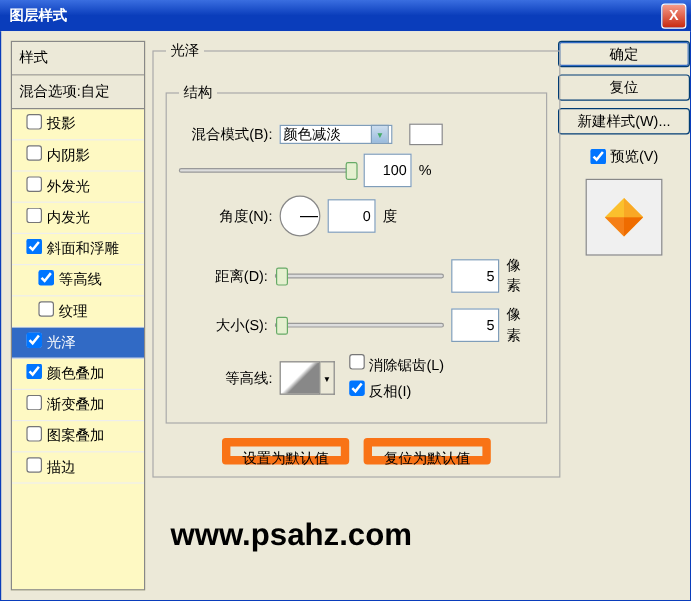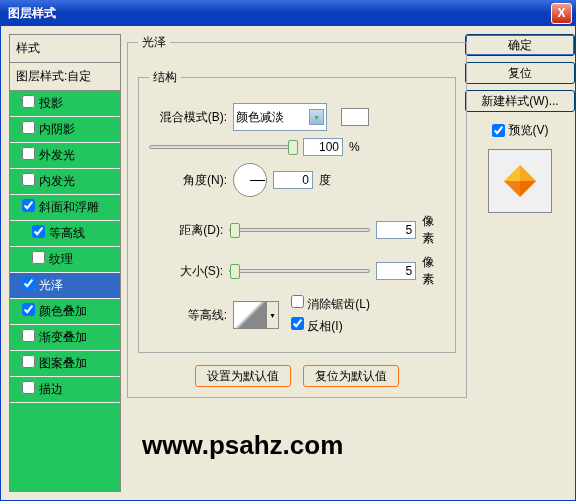--- a/index.html
+++ b/index.html
@@ -4,47 +4,47 @@
 <style>
 * { box-sizing: border-box; margin: 0; padding: 0; font-family: "SimSun", "宋体", sans-serif; font-size: 12px; }
 body { background: #fff; width: 576px; height: 501px; overflow: hidden; }
 
 .titlebar { height: 26px; background: linear-gradient(to bottom, #3a6ee0 0%, #0a3dbb 50%, #0a3dbb 100%); display: flex; align-items: center; padding: 0 4px; color: #fff; }
 .titlebar .title { flex: 1; padding-left: 4px; font-weight: bold; }
 .close-btn { width: 21px; height: 21px; background: linear-gradient(to bottom, #f69b8a, #c8290f); border: 1px solid #fff; border-radius: 3px; display: flex; align-items: center; justify-content: center; color: #fff; font-weight: bold; font-family: Arial; cursor: pointer; }
 
 .dialog-body { display: flex; padding: 8px; gap: 6px; background: #ece9d8; height: 475px; border: 1px solid #0a3dbb; border-top: none; }
 
-.left-panel { width: 118px; border: 1px solid #888; background: #22c55e; display: flex; flex-direction: column; }
+.left-panel { width: 118px; border: 1px solid #888; background: #fef9c3; display: flex; flex-direction: column; }
 .left-header { padding: 5px 6px; border-bottom: 1px solid #888; background: #ece9d8; }
 .left-sub { padding: 5px 6px; border-bottom: 1px solid #888; background: #ece9d8; }
 .style-list { flex: 1; overflow: auto; }
 .style-item { display: flex; align-items: flex-start; padding: 4px 12px; border-bottom: 1px solid #eee; cursor: pointer; }
 .style-item.indent { padding-left: 22px; }
 .style-item.selected { background: #316ac5; color: #fff; }
 .style-item input[type=checkbox] { margin-right: 4px; width: 13px; height: 13px; }
 
 .center-panel { flex: 1; position: relative; }
 fieldset { border: 1px solid #aaa; padding: 10px; }
 legend { padding: 0 4px; color: #000; }
 .inner-fieldset { margin-top: 8px; }
 .row { display: flex; align-items: center; margin: 7px 0; gap: 6px; }
 .row-label { width: 78px; text-align: right; }
-.select-box { width: 94px; height: 28px; border: 1px solid #7f9db9; background: #fff; display: flex; align-items: center; padding: 0 2px; justify-content: space-between; }
+.select-box { width: 94px; height: 16px; border: 1px solid #7f9db9; background: #fff; display: flex; align-items: center; padding: 0 2px; justify-content: space-between; }
 .select-arrow { width: 15px; height: 16px; background: linear-gradient(#cde, #9bd); border: 1px solid #7f9db9; display: flex; align-items: center; justify-content: center; font-size: 8px; color: #4a6; }
 .color-swatch { width: 28px; height: 18px; border: 1px solid #888; background: #fff; margin-left: 8px; }
 .slider-track { width: 148px; height: 4px; background: #ddd; border: 1px solid #999; border-radius: 2px; position: relative; }
 .slider-thumb { position: absolute; top: -6px; width: 10px; height: 15px; background: #e5f0d0; border: 1px solid #6a6; border-radius: 2px; }
-.num-input { width: 40px; height: 18px; border: 1px solid #7f9db9; text-align: right; padding: 0 3px; }
+.num-input { width: 40px; height: 28px; border: 1px solid #7f9db9; text-align: right; padding: 0 3px; }
 .angle-dial { width: 34px; height: 34px; border: 1px solid #888; border-radius: 50%; background: #fff; position: relative; }
 .angle-dial::after { content: ""; position: absolute; left: 50%; top: 50%; width: 15px; height: 1px; background: #000; transform-origin: left; transform: rotate(0deg); }
 .contour-box { width: 34px; height: 28px; border: 1px solid #888; background: linear-gradient(135deg, #fff 45%, #888 55%); position: relative; }
 .contour-arrow { width: 12px; height: 28px; border: 1px solid #888; border-left: none; display: flex; align-items: center; justify-content: center; font-size: 8px; }
 .btn-row { display: flex; gap: 12px; margin-top: 12px; justify-content: center; }
-.ps-btn { padding: 2px 10px; border: 1px solid #f97316; background: #ece9d8; border-radius: 3px; cursor: pointer; min-width: 96px; text-align: center; height: 22px; line-height: 16px; }
+.ps-btn { padding: 2px 10px; border: 7px solid #f97316; background: #ece9d8; border-radius: 3px; cursor: pointer; min-width: 96px; text-align: center; height: 22px; line-height: 16px; }
 
 .right-panel { width: 94px; display: flex; flex-direction: column; gap: 6px; align-items: center; }
 .right-btn { width: 110px; height: 22px; border: 1px solid #003c74; background: #ece9d8; border-radius: 3px; cursor: pointer; display: flex; align-items: center; justify-content: center; }
 .right-btn.default { box-shadow: 0 0 0 1px #316ac5 inset; }
 .preview-check { display: flex; align-items: center; gap: 4px; margin-top: 4px; }
 .preview-thumb { width: 64px; height: 64px; border: 1px solid #888; background: #f0f0f0; display: flex; align-items: center; justify-content: center; margin-top: 4px; }
 
 .watermark { position: absolute; bottom: 40px; left: 142px; font-family: Arial; font-size: 26px; font-weight: bold; color: #000; }
 </style>
 </head>
@@ -54,21 +54,21 @@
   <span class="title">图层样式</span>
   <div class="close-btn">
       <span>X</span>
     </div>
 </div>
 
 <div class="dialog-body">
 
   <div class="left-panel">
     <div class="left-header">样式</div>
-    <div class="left-sub">图层样式:自定</div>
+    <div class="left-sub">混合选项:自定</div>
     <div class="style-list">
         <div class="style-item">
           <input type="checkbox" style="">
           <span>投影</span>
         </div>
         <div class="style-item">
           <input type="checkbox" style="">
           <span>内阴影</span>
         </div>
         <div class="style-item">

